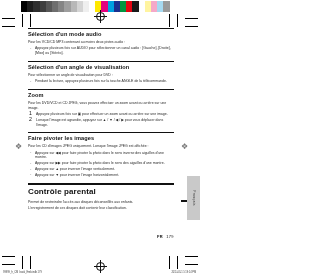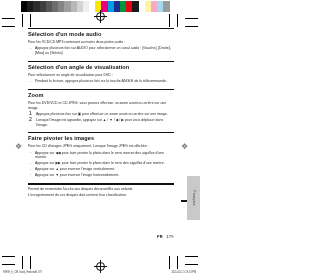--- a/index.html
+++ b/index.html
@@ -191,20 +191,21 @@
       <ul class="bul">
         <li>Appuyez sur ◀◀ pour faire pivoter la photo dans le sens inverse des aiguilles d'une montre.</li>
         <li>Appuyez sur ▶▶ pour faire pivoter la photo dans le sens des aiguilles d'une montre.</li>
         <li>Appuyez sur ▲ pour inverser l'image verticalement.</li>
         <li>Appuyez sur ▼ pour inverser l'image horizontalement.</li>
       </ul>
     </div>
 
     <div class="block" style="margin-top:6px;">
       <div class="rule"></div>
+      <h2 class="sec" style="font-size:8px;line-height:10px;margin-bottom:3px;">Contrôle parental</h2>
       <p class="body">Permet de restreindre l'accès aux disques déconseillés aux enfants.</p>
       <p class="body">L'enregistrement de ces disques doit contenir leur classification.</p>
     </div>
 
   </div>
 
   <div class="tabmark"></div>
   <div class="sidetab">
     <span>Français</span>
   </div>

